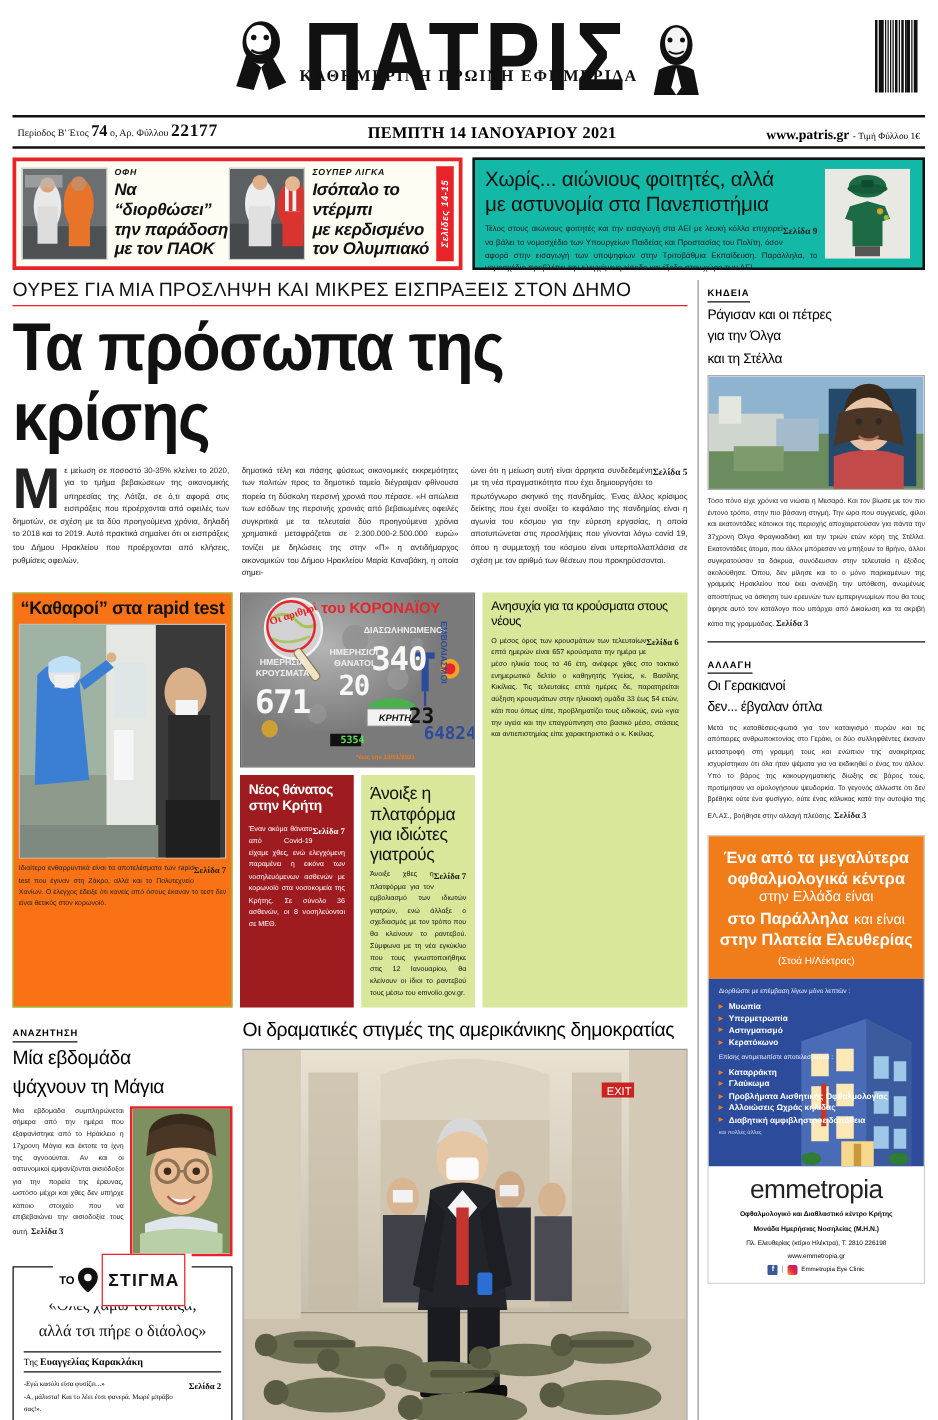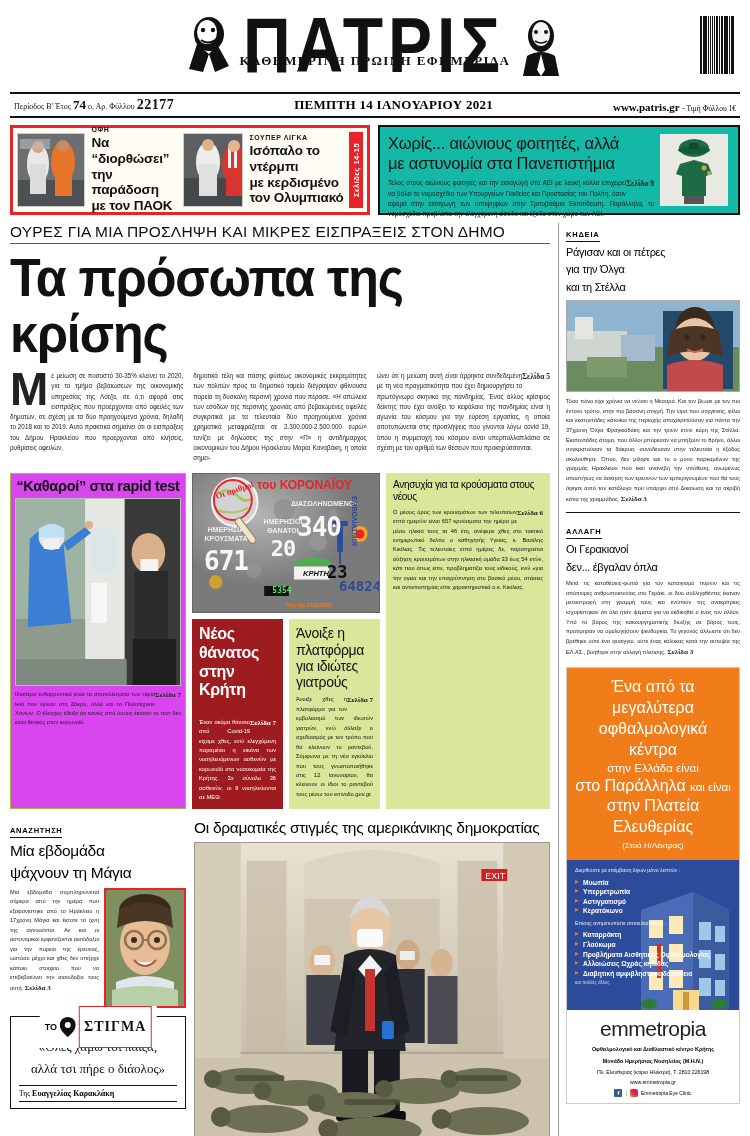--- a/index.html
+++ b/index.html
@@ -42,21 +42,21 @@
   .mast-info .left .big { font-size: 13px; font-weight:bold; }
   .mast-info .left .num { font-size: 14px; font-weight:bold; letter-spacing:.5px;}
   .mast-info .center { font-family:"Liberation Serif", serif; font-weight:bold; font-size:13px; letter-spacing:.3px;}
   .mast-info .right { font-family:"Liberation Serif", serif; font-size:11px; font-weight:bold;}
   .mast-info .right .small { font-size:7.5px; font-weight:normal;}
 
   
   .promo-row { display:flex; gap: 8px; margin-top: 7px; height: 90px; }
   .promo-sports {
     flex: 0 0 360px; border: 3px solid #e8232a; background:#fffdf3;
-    display:flex; align-items:stretch; position:relative; padding: 4px;
+    display:flex; align-items:stretch; position:relative; padding: 4px; font-style: italic;
   }
   .sp-item { display:flex; align-items:center; gap:6px; flex:1; }
   .sp-photo { width: 74px; height: 74px; position:relative; overflow:hidden; border:1px solid #ccc; }
   .sp-text .kicker { font-size:7px; font-weight:bold; letter-spacing:.6px; color:#111; margin-bottom:2px;}
   .sp-text .line { font-size: 13.5px; font-weight: bold; color:#111; line-height:1.18; letter-spacing:-0.2px;}
   .sp-side {
     flex: 0 0 14px; background:#e8232a; color:#fff; writing-mode: vertical-rl;
     transform: rotate(180deg); text-align:center; font-size:7.5px; font-weight:bold;
     display:flex; align-items:center; justify-content:center; letter-spacing:.5px;
   }
@@ -80,31 +80,31 @@
     font-size: 54px; font-weight: bold; letter-spacing: -1.2px; line-height: 1.03;
     margin-top: 6px; color:#111; transform: scaleX(0.93); transform-origin: left;
   }
   .lead-body { display:flex; gap: 10px; margin-top: 10px; }
   .lead-body .c { flex:1; font-size: 6.3px; line-height: 1.63; text-align: justify; color:#222; }
   .lead-body .c .pg { font-weight:bold; font-size:7.5px; font-family:"Liberation Serif",serif; float:right; }
   .dropcap { float:left; font-size: 46px; line-height: 0.78; font-weight:bold; margin: 1px 3px 0 0; font-family:"Liberation Sans",sans-serif;}
 
   
   .covid-band { display:flex; gap: 6px; margin-top: 10px; }
-  .cov-left { flex: 0 0 176px; border: 1.5px solid #9bbf3d; background:#d946ef; padding: 4px; }
+  .cov-left { flex: 0 0 176px; border: 1.5px solid #9bbf3d; background:#f97316; padding: 4px; }
   .cov-left h3 { font-size: 14.5px; font-weight:bold; text-align:center; color:#111; margin-bottom:4px; letter-spacing:-.3px;}
   .cov-left .ph { width:100%; height: 188px; position:relative; overflow:hidden; border:1px solid #bbb;}
   .cov-left p { font-size:5.6px; line-height:1.65; text-align:justify; margin-top:4px; color:#222;}
   .cov-left p .pg { font-weight:bold; font-size:7px; font-family:"Liberation Serif",serif; float:right;}
 
   .cov-mid { flex: 1; display:flex; flex-direction:column; gap:6px; }
   .infog { position:relative; height: 140px; background: linear-gradient(160deg,#9a9a9a,#7e7e7e); border:1px solid #666; overflow:hidden;}
   .cov-mid-lower { display:flex; gap:6px; flex:1; }
   .box-red { flex:1; background:#9e1b20; color:#fff; padding: 6px 7px; }
-  .box-red h4 { font-size: 16px; font-weight:bold; line-height:1.16; margin-bottom:18px; letter-spacing:-.3px;}
+  .box-red h4 { font-size: 11px; font-weight:bold; line-height:1.16; margin-bottom:8px; letter-spacing:-.3px;}
   .box-red p { font-size:5.7px; line-height:1.66; text-align:justify; }
   .box-red .pg { float:right; font-weight:bold; font-size:7px; font-family:"Liberation Serif",serif;}
   .box-lime { flex:1; background:#d9e79a; color:#111; padding: 6px 7px; }
   .box-lime h4 { font-size: 14px; font-weight:500; line-height:1.16; margin-bottom:5px; letter-spacing:-.3px;}
   .box-lime p { font-size:5.7px; line-height:1.66; text-align:justify; }
   .box-lime .pg { float:right; font-weight:bold; font-size:7px; font-family:"Liberation Serif",serif;}
 
   .cov-right { flex: 0 0 164px; background:#d9e79a; padding: 6px 7px; }
   .cov-right h4 { font-size:10px; font-weight:500; line-height:1.16; margin-bottom:5px; letter-spacing:-.3px;}
   .cov-right p { font-size:5.7px; line-height:1.66; text-align:justify; color:#111;}
@@ -117,21 +117,21 @@
   .bl .kicker-line { font-size: 7.5px; font-weight:bold; letter-spacing:.7px; border-bottom:1px solid #111; padding-bottom:2px; display:inline-block;}
   .bl h3 { font-size: 15.5px; font-weight:500; line-height:1.2; margin-top:4px; letter-spacing:-.3px;}
   .bl .flexrow { display:flex; gap:5px; margin-top:5px; }
   .bl .txt { flex:1; font-size:5.6px; line-height:1.7; text-align:justify; color:#222;}
   .bl .txt .pg { font-weight:bold; font-size:7px; font-family:"Liberation Serif",serif;}
   .bl .portrait { flex:0 0 82px; height: 120px; border:2px solid #e8232a; overflow:hidden; position:relative;}
 
   .stigma { border:1.5px solid #111; margin-top: 8px; padding: 14px 8px 6px; position:relative; }
   .stigma-cap { position:absolute; top:-11px; left:50%; transform:translateX(-50%); background:#fff; padding: 0 5px; display:flex; align-items:center; gap:3px; white-space:nowrap;}
   .stigma-cap .to { font-size:9px; font-weight:bold; }
-  .stigma-cap .word { border:1.5px solid #e8232a; padding:12px 4px; font-size:14px; font-weight:bold; letter-spacing:1px; color:#111;font-family:Liberation Serif, serif;}
+  .stigma-cap .word { border:1.5px solid #e8232a; padding:12px 4px; font-size:14px; font-weight:bold; letter-spacing:1px; color:#111;}
   .stigma .ofday { text-align:center; font-size:7.5px; font-weight:bold; letter-spacing:.8px; margin-top:-6px;}
   .stigma .quote { text-align:center; font-family:"Liberation Serif", serif; font-size:13px; line-height:1.3; margin-top:5px; color:#111;}
   .stigma .byline { font-family:"Liberation Serif", serif; font-size:7.5px; margin-top:7px; border-top:1px solid #111; border-bottom:1px solid #111; padding:3px 0;}
   .stigma .byline b { font-size:8px; }
   .stigma .dialog { font-size:5.6px; line-height:1.8; margin-top:5px; font-family:"Liberation Serif",serif;}
   .stigma .dialog .pg { float:right; font-weight:bold; font-size:7px;}
 
   
   .br h3.main-sub { font-size: 15.5px; font-weight:500; letter-spacing:-.3px; margin-bottom:5px;}
   .main-photo { width:100%; height: 305px; position:relative; overflow:hidden; border:1px solid #999;}
@@ -140,21 +140,21 @@
   .rc-kicker { font-size:7.5px; font-weight:bold; letter-spacing:.8px; border-bottom:1px solid #111; display:inline-block; padding-bottom:2px;}
   .rc-head { font-size:11px; font-weight:500; line-height:1.22; margin-top:4px; letter-spacing:-.3px;}
   .rc-photo { width:100%; height: 92px; margin-top:6px; position:relative; overflow:hidden; border:1px solid #aaa;}
   .rc-body { font-size:5.6px; line-height:1.72; text-align:justify; margin-top:5px; color:#222;}
   .rc-body .pg { font-weight:bold; font-size:7px; font-family:"Liberation Serif",serif;}
   .rc-sep { border-top:1px solid #111; margin:7px 0; }
 
   
   .eyead { margin-top:9px; border:1px solid #ccc; }
   .eyead .orange { background:#f07d1a; color:#fff; padding: 9px 8px 10px; text-align:center;}
-  .eyead .orange .l1 { font-size:16px; font-weight:normal; line-height:1.3;}
+  .eyead .orange .l1 { font-size:13px; font-weight:bold; line-height:1.3;}
   .eyead .orange .l2 { font-size:11.5px; font-weight:normal; line-height:1.3;}
   .eyead .orange .l3 { font-size:8px; margin-top:3px;}
   .eyead .blue { background:#2c4b9b; color:#fff; padding:7px 8px 4px; position:relative; height: 150px; overflow:hidden;}
   .eyead .blue .intro { font-size:5.2px; line-height:1.5; opacity:.9;}
   .eyead .blue ul { list-style:none; margin-top:3px; }
   .eyead .blue li { font-size:6.6px; font-weight:bold; line-height:1.45; position:relative; padding-left:8px;}
   .eyead .blue li:before { content:"\25B6"; position:absolute; left:0; top:1px; font-size:4.5px; color:#f07d1a;}
   .eyead .blue .sub { font-size:5.2px; margin-top:4px; opacity:.9; line-height:1.45;}
   .eyead .blue .tiny { font-size:4.6px; opacity:.75; margin-top:2px;}
   .eyead .white { background:#fff; padding: 7px 6px 6px; text-align:center;}
@@ -482,20 +482,25 @@
                 <circle cx="8" cy="8" r="3" fill="#fff"></circle>
               </svg>
               <span class="word">ΣΤΙΓΜΑ</span>
             </div>
             <div class="ofday">ΤΗΣ ΗΜΕΡΑΣ</div>
             <div class="quote">«Όλες χάμω τσι παίξα,</div>
             <div class="quote">αλλά τσι πήρε ο διάολος»</div>
             <div class="byline">
               <span>Της</span>
               <b>Ευαγγελίας Καρακλάκη</b>
+            </div>
+            <div class="dialog">
+              <span class="pg">Σελίδα 2</span>
+              <div>-Εγώ κασόλι είσα φυσίζει...»</div>
+              <div>-Α, μάλιστα! Και το λέει έτσι φανερά. Μωρέ μπράβο σας!».</div>
             </div>
           </div>
 
           
           
         </div>
 
         <div class="br">
           <h3 class="main-sub">Οι δραματικές στιγμές της αμερικάνικης δημοκρατίας</h3>
           <div class="main-photo">

